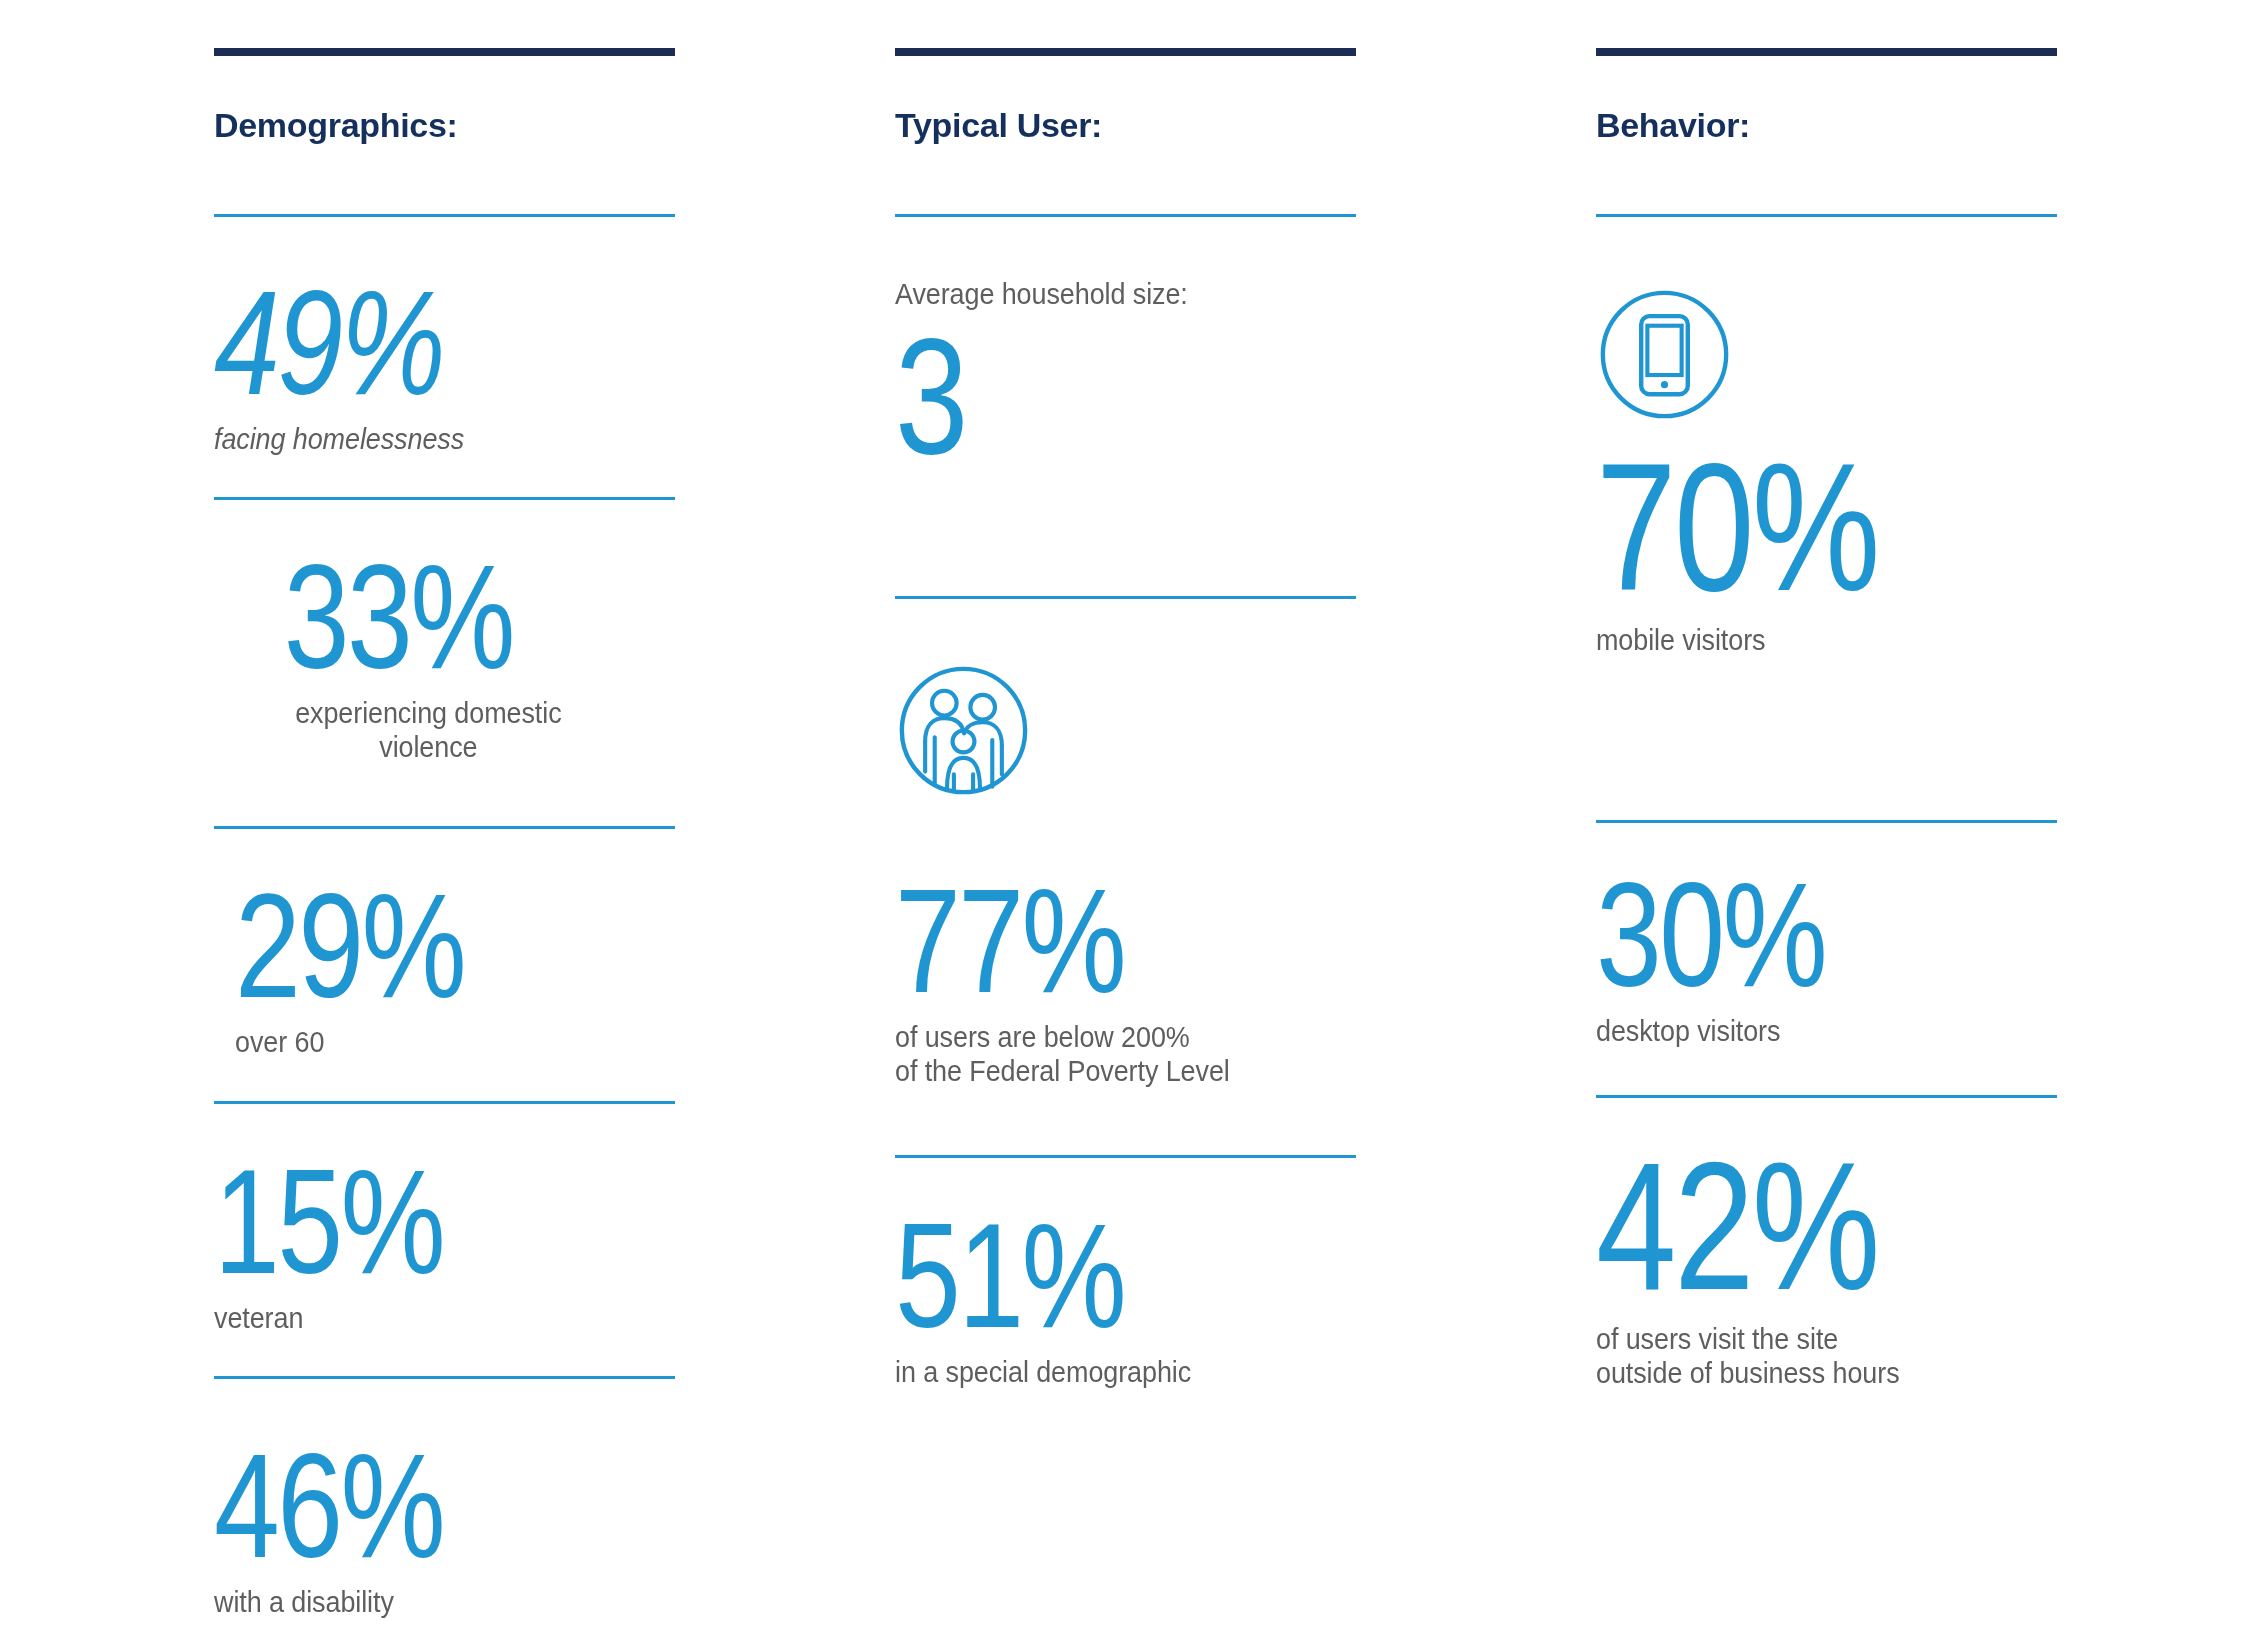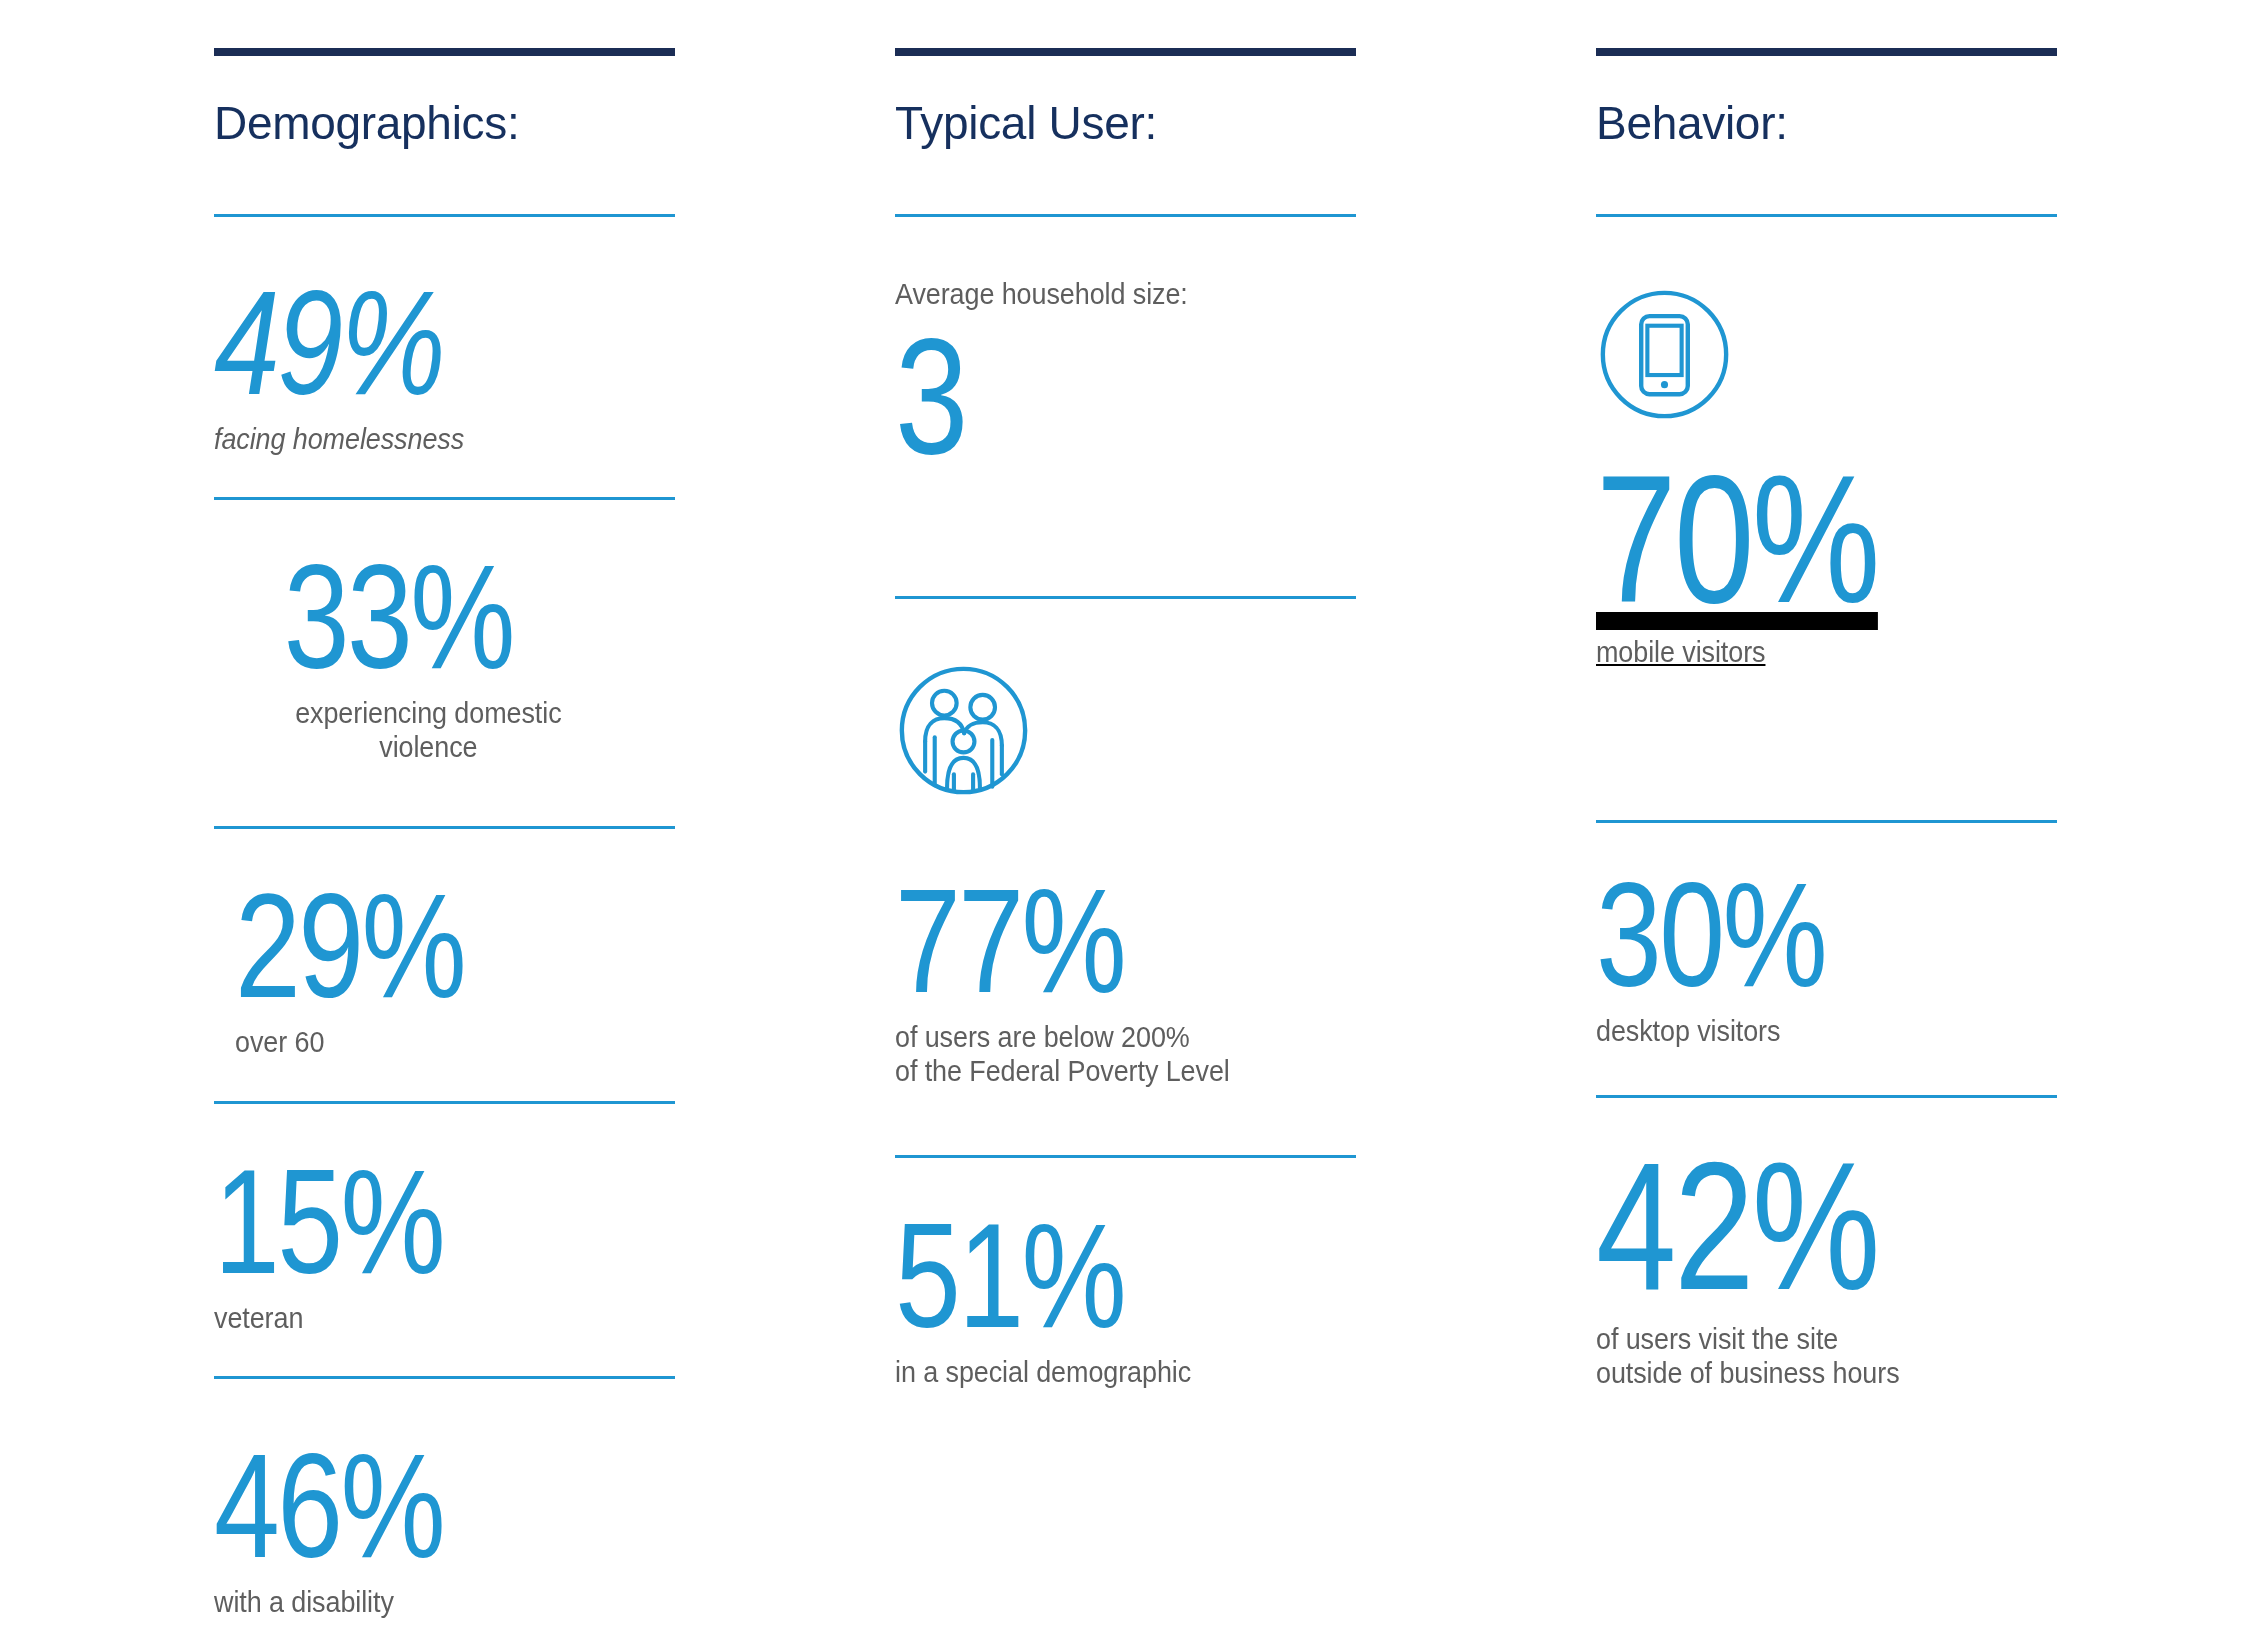--- a/index.html
+++ b/index.html
@@ -15,22 +15,22 @@
   .col-1{left:214px;}
   .col-2{left:895px;}
   .col-3{left:1596px;}
 
   
   .topbar{
     position:absolute;left:0;top:48px;width:461px;height:7.7px;
     background:#1b2d55;
   }
   .col-head{
-    position:absolute;left:0;top:100px;width:461px;
-    font-size:46px;font-weight:normal;color:#16305e;
+    position:absolute;left:0;top:108px;width:461px;
+    font-size:34px;font-weight:bold;color:#16305e;
     letter-spacing:-0.3px;line-height:1;
     white-space:nowrap;
   }
   .head-rule{
     position:absolute;left:0;top:214px;width:461px;height:3.3px;
     background:#1f96d2;
   }
 
   
   .stat{position:absolute;left:0;width:461px;}
@@ -168,21 +168,21 @@
     <div class="head-rule"></div>
 
     <div class="icon-wrap" style="top:286px;">
       <svg width="137" height="137" viewBox="0 0 100 100" aria-hidden="true">
         <circle cx="50" cy="50" r="45" fill="none" stroke="#1f96d2" stroke-width="3.2"></circle>
         <rect x="33" y="22" width="34" height="57" rx="6" ry="6" fill="none" stroke="#1f96d2" stroke-width="3.2"></rect>
         <rect x="37.5" y="29" width="25" height="36" fill="none" stroke="#1f96d2" stroke-width="3"></rect>
         <circle cx="50" cy="72" r="2.6" fill="#1f96d2"></circle>
       </svg>
     </div>
-    <div class="stat" style="top:456px;text-decoration:underline;">
+    <div class="stat" style="top:444px;">
       <span class="bignum n-xl">70%</span>
       <div class="caption" style="margin-top:12px;">mobile visitors</div>
     </div>
     <div class="rule" style="top:820px;"></div>
 
     <div class="stat" style="top:867px;">
       <span class="bignum n-std">30%</span>
       <div class="caption" style="margin-top:11px;">desktop visitors</div>
     </div>
     <div class="rule" style="top:1095px;"></div>

